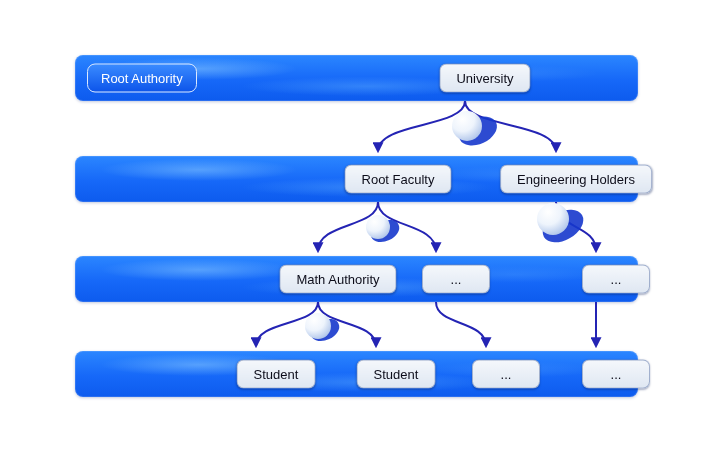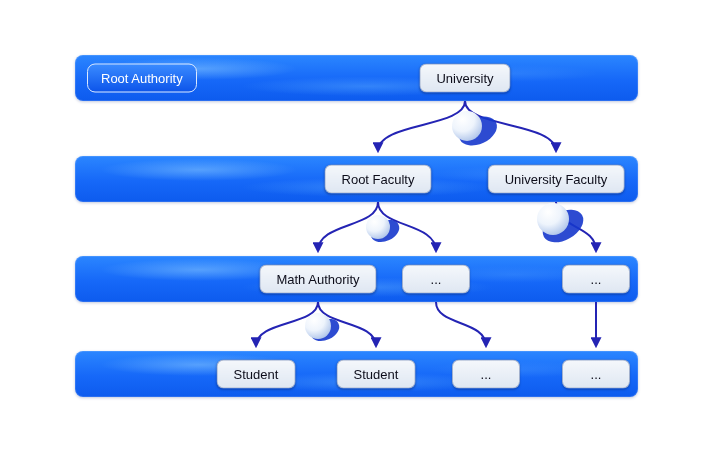--- a/index.html
+++ b/index.html
@@ -40,20 +40,21 @@
     background:linear-gradient(180deg,#f4f7fb 0%,#dfe7f2 100%);
     border:1px solid rgba(30,60,130,.35);
     border-radius:7px;
     color:#0d0d1a;
     font-size:13px;
     line-height:1;
     padding:7px 16px;
     white-space:nowrap;
     text-align:center;
     box-shadow:0 1px 2px rgba(10,30,90,.35);
+    margin-left:20px;
   }
   .node--dots{min-width:34px;}
   .overlay{
     position:absolute;
     left:0;top:0;width:708px;height:455px;
     pointer-events:none;
   }
   .edge{fill:none;stroke:#2424b4;stroke-width:2;}
 </style>
 </head>
@@ -61,21 +62,21 @@
 
 <div class="canvas">
 
   <div class="band" style="top:55px">
     <div class="row-label">Root Authority</div>
     <div class="node" style="left:390px">University</div>
   </div>
 
   <div class="band" style="top:156px">
     <div class="node" style="left:303px">Root Faculty</div>
-    <div class="node" style="left:481px">University Faculty</div>
+    <div class="node" style="left:481px">Engineering Holders</div>
   </div>
 
   <div class="band" style="top:256px">
     <div class="node" style="left:243px">Math Authority</div>
     <div class="node node--dots" style="left:361px">...</div>
     <div class="node node--dots" style="left:521px">...</div>
   </div>
 
   <div class="band" style="top:351px">
     <div class="node" style="left:181px">Student</div>

